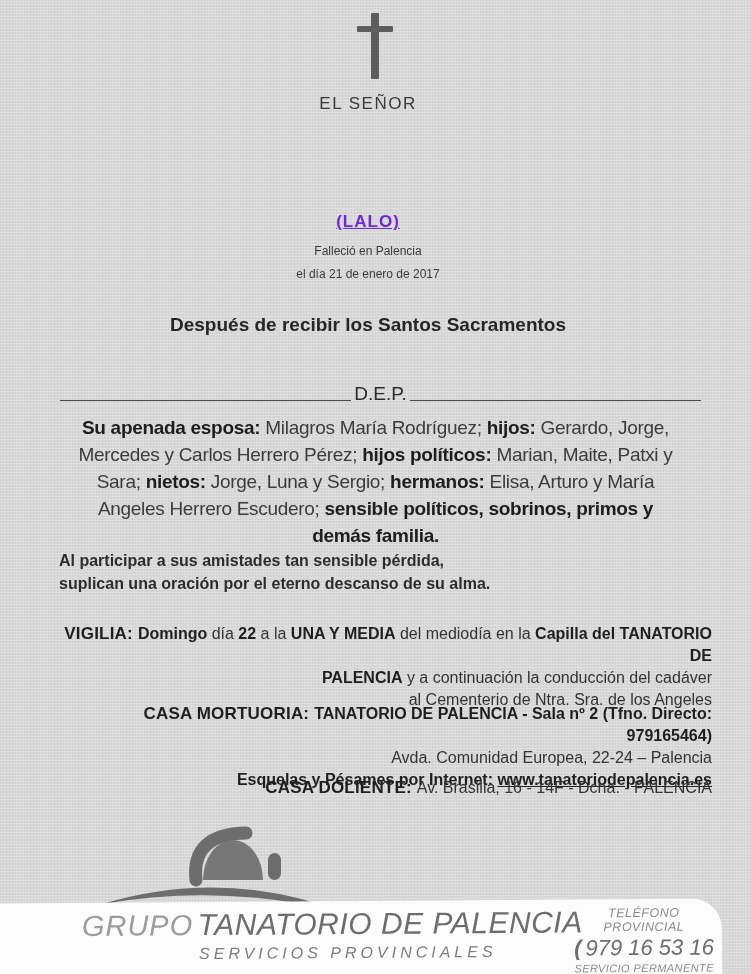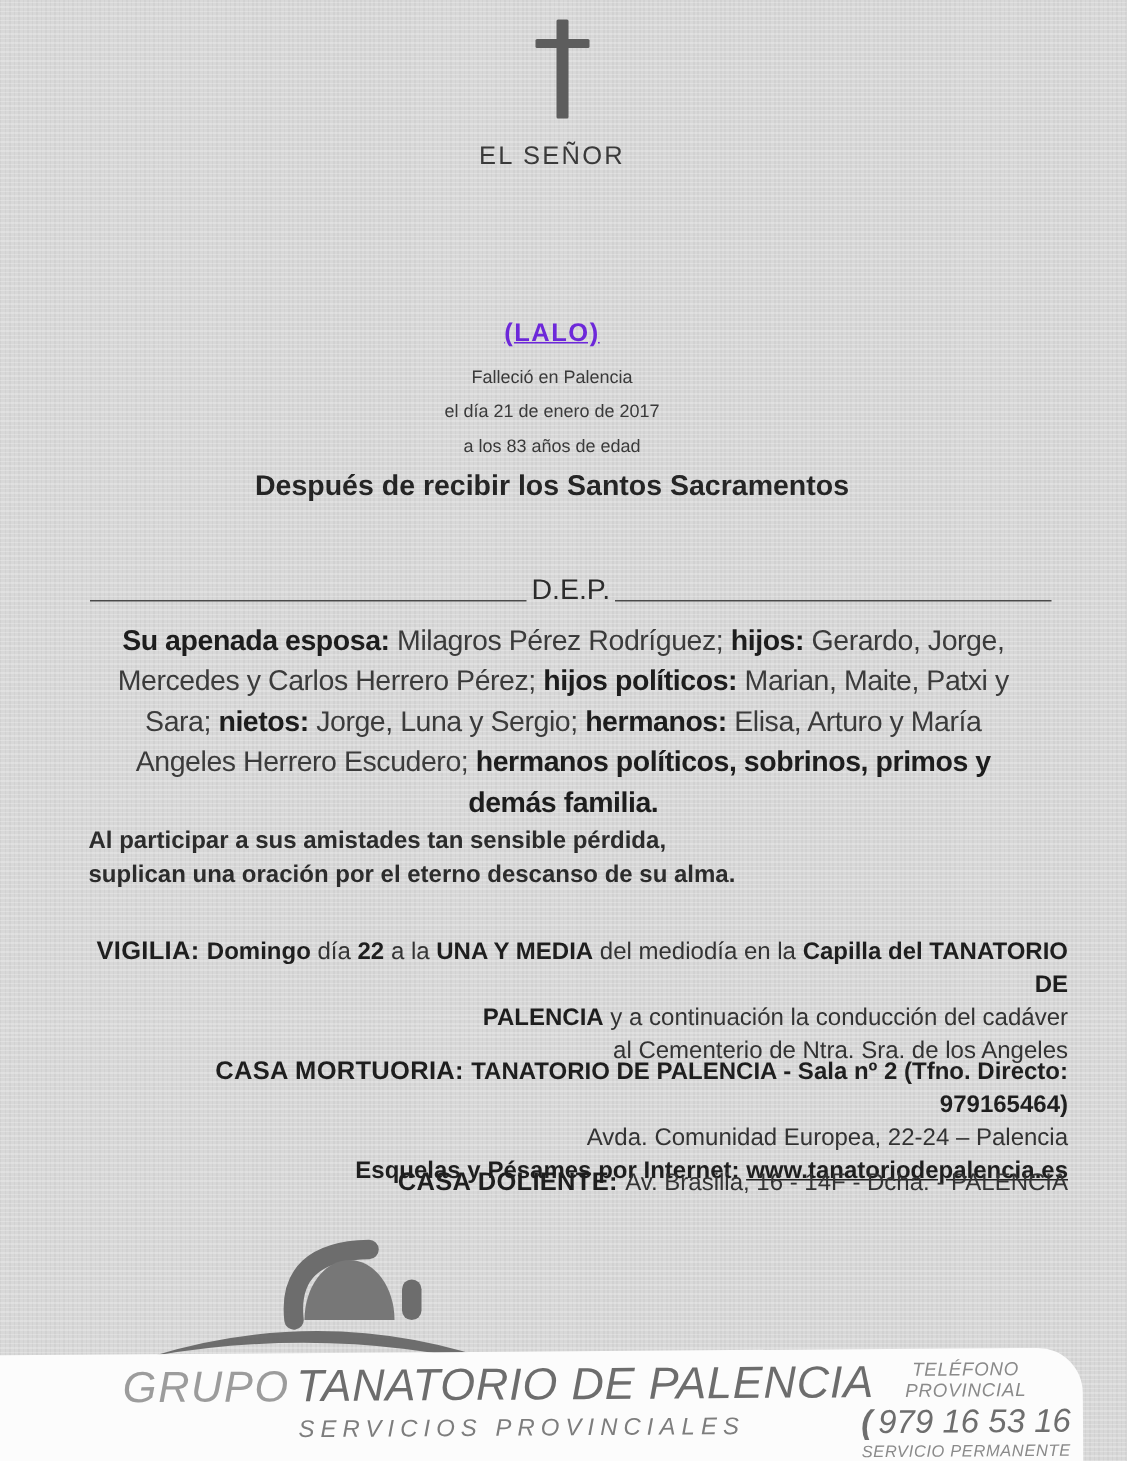--- a/index.html
+++ b/index.html
@@ -72,38 +72,37 @@
 <div class="abs center salutation">EL SEÑOR</div>
 
 <div class="abs center name">
 </div>
 
 <div class="abs center nickname">(LALO)</div>
 
 <div class="abs center death">
   <div>Falleció en Palencia</div>
   <div>el día 21 de enero de 2017</div>
-  <div>a los 83 años de edad</div>
 </div>
 
 <div class="abs center sacraments">
   <div>Después de recibir los Santos Sacramentos</div>
 </div>
 
 <div class="abs dep-row">
   <div class="dep-line"></div>
   <div class="dep-text">D.E.P.</div>
   <div class="dep-line"></div>
 </div>
 
 <div class="abs family">
-    <div><span class="b">Su apenada esposa:</span><span> Milagros Pérez Rodríguez; </span><span class="b">hijos:</span><span> Gerardo, Jorge,</span></div>
+    <div><span class="b">Su apenada esposa:</span><span> Milagros María Rodríguez; </span><span class="b">hijos:</span><span> Gerardo, Jorge,</span></div>
     <div><span>Mercedes y Carlos Herrero Pérez; </span><span class="b">hijos políticos:</span><span> Marian, Maite, Patxi y</span></div>
     <div><span>Sara; </span><span class="b">nietos:</span><span> Jorge, Luna y Sergio; </span><span class="b">hermanos:</span><span> Elisa, Arturo y María</span></div>
-    <div><span>Angeles Herrero Escudero; </span><span class="b">hermanos políticos, sobrinos, primos y</span></div>
+    <div><span>Angeles Herrero Escudero; </span><span class="b">sensible políticos, sobrinos, primos y</span></div>
     <div><span class="b">demás familia.</span></div>
   </div>
 
 <div class="abs condolence">
   <div>Al participar a sus amistades tan sensible pérdida,</div>
   <div>suplican una oración por el eterno descanso de su alma.</div>
 </div>
 
 <div class="abs rightal vigil">
     <div><span class="b lg">VIGILIA: </span><span class="b">Domingo</span><span> día </span><span class="b">22</span><span> a la </span><span class="b">UNA Y MEDIA</span><span> del mediodía en la </span><span class="b">Capilla del TANATORIO DE</span></div>

